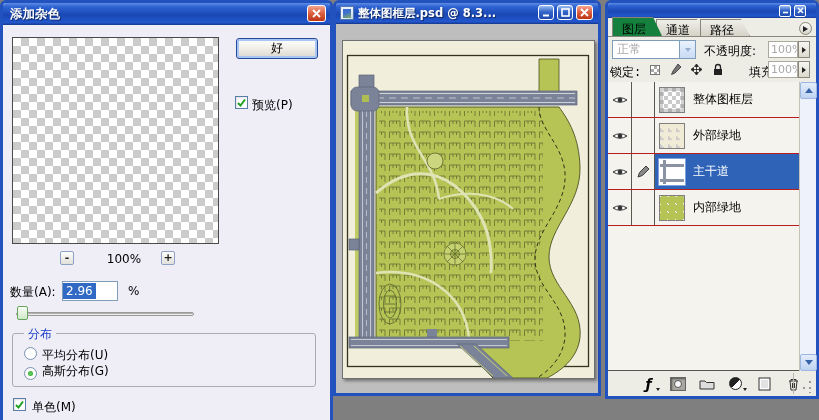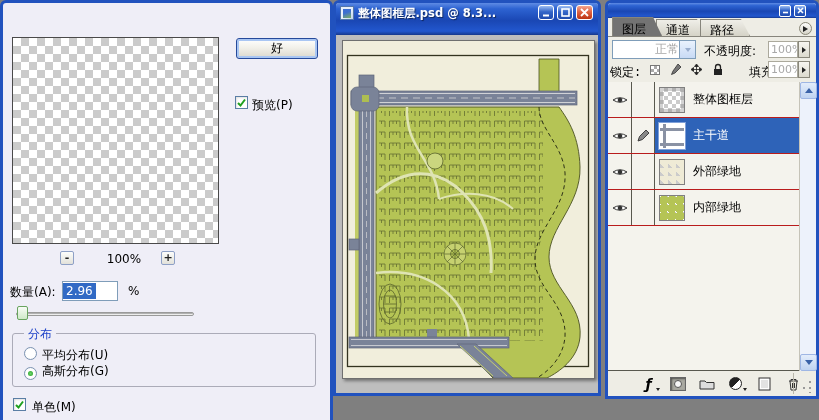--- a/index.html
+++ b/index.html
@@ -36,33 +36,33 @@
   .groupbox { position:absolute; left:9px; top:330px; width:304px; height:54px; border:1px solid #ABABB8; border-radius:3px; }
   .groupbox .glabel { position:absolute; left:11px; top:-8px; background:#EFEEF7; padding:0 4px; color:#1D41C8; }
   .radio { position:absolute; width:13px; height:13px; border:1px solid #7C93B2; border-radius:50%; background:radial-gradient(#fff 55%,#EDEDED); }
   .radio.checked::after { content:""; position:absolute; left:3px; top:3px; width:5px; height:5px; border-radius:50%; background:radial-gradient(#6FD36F,#1FA01F); }
   .xp-check { position:absolute; width:13px; height:13px; background:#fff; border:1px solid #5A7EA5; box-shadow:inset 1px 1px 2px rgba(0,0,0,.12); display:flex; align-items:center; justify-content:center; }
   .xp-btn { position:absolute; width:82px; height:21px; border:1px solid #264A9B; border-radius:3px; background:linear-gradient(180deg,#FFFFFF,#F2F1EA 45%,#DFDCD2 90%,#D2CFC4); font-size:12px; text-align:center; line-height:19px; }
   .xp-btn.default { box-shadow:inset 0 0 0 2px #A9C6F3; }
 
   
   #doc-window { left:333px; top:0; width:268px; height:396px; background:#BEBEBE; }
-  #doc-window .titlebar { font-size:11.5px; height:32px; line-height:21px; padding-left:22px; }
+  #doc-window .titlebar { font-size:11.5px; height:21px; line-height:21px; padding-left:22px; }
   .doc-icon { position:absolute; left:4px; top:3px; width:14px; height:14px; background:linear-gradient(135deg,#E8F0FA 55%,#BDD2EC); border:1px solid #5577AA; }
   .doc-icon::after { content:""; position:absolute; left:2px; top:2px; width:8px; height:9px; background:linear-gradient(160deg,#3D6FD0 40%,#7FB060); }
   .doc-canvas { position:absolute; left:6px; top:37px; width:253px; height:339px; background:#F1EEDC; border:1px solid #6F6F6F; box-shadow:2px 2px 3px rgba(0,0,0,.4); }
 
   
   #layers-panel { left:605px; top:0; width:214px; height:399px; background:#EEEDE5; }
   .tabstrip { position:absolute; left:0; top:14px; width:100%; height:20px; border-bottom:1px solid #87857C; display:flex; align-items:flex-end; padding-left:4px; }
   .tab { position:relative; height:17px; padding:2px 15px 0 9px; font-size:12px; border:1px solid #87857C; border-bottom:none; background:linear-gradient(#EFEEE8,#D5D3C7); clip-path:polygon(0 0,calc(100% - 9px) 0,100% 100%,0 100%); margin-right:-6px; }
-  .tab.active { background:#737373; z-index:3; height:19px; padding-top:3px; }
+  .tab.active { background:#15803d; z-index:3; height:19px; padding-top:3px; }
   .panel-menu-btn { position:absolute; right:4px; top:19px; width:13px; height:13px; border:1px solid #8A8878; border-radius:50%; background:linear-gradient(#FDFDFB,#D6D4C8); display:flex; align-items:center; justify-content:center; }
   .tri-right { width:0; height:0; border-left:5px solid #222; border-top:3.5px solid transparent; border-bottom:3.5px solid transparent; }
-  .panel-controls { position:absolute; left:0; top:34px; width:100%; height:45px;text-align:right; }
+  .panel-controls { position:absolute; left:0; top:34px; width:100%; height:45px; }
   .combo { position:absolute; left:4px; top:3px; width:84px; height:19px; background:#fff; border:1px solid #7F9DB9; display:flex; align-items:center; }
   .combo .val { flex:1; padding-left:4px; color:#A8A8A8; }
   .combo .arrow { width:16px; height:100%; border-left:1px solid #7F9DB9; background:linear-gradient(#EAF2FD,#C8DAF5); display:flex; align-items:center; justify-content:center; }
   .chev-down { width:0; height:0; border-top:4px solid #9AAECE; border-left:3.5px solid transparent; border-right:3.5px solid transparent; }
   .mini-val { position:absolute; width:30px; height:17px; background:#fff; border:1px solid #ABA99C; color:#A8A8A8; font-size:11px; line-height:15px; padding-left:2px; }
   .mini-arrow { position:absolute; width:12px; height:17px; border:1px solid #8A887C; background:linear-gradient(#F6F5F0,#DCDACE); display:flex; align-items:center; justify-content:center; }
   .mini-arrow .tri-right { border-left-width:4px; border-top-width:3px; border-bottom-width:3px; }
   .lock-icons { position:absolute; left:39px; top:25px; display:flex; gap:6px; align-items:center; }
   .lock-ico { width:15px; height:15px; display:flex; align-items:center; justify-content:center; }
   .mini-checker { width:10px; height:10px; border:1px solid #777;
@@ -96,20 +96,28 @@
   .mask-ico .dot { width:8px; height:8px; border-radius:50%; background:#F7F7F7; border:1px solid #555; }
   .adj-ico { width:13px; height:13px; border-radius:50%; border:1px solid #222; background:linear-gradient(135deg,#222 50%,#fff 50%); }
   .grip { position:absolute; right:3px; bottom:3px; width:14px; height:14px;
     background-image:radial-gradient(circle 1.4px at 11px 3px,#999 99%,transparent),radial-gradient(circle 1.4px at 11px 9px,#999 99%,transparent),radial-gradient(circle 1.4px at 5px 9px,#999 99%,transparent),radial-gradient(circle 1.4px at 11px 14px,#999 99%,transparent); }
   .vsep { position:absolute; right:22px; top:2px; bottom:2px; width:1px; background:#B8B6AA; }
 </style>
 </head>
 <body>
 
 <div class="xp-window" id="noise-dialog">
+  <div class="titlebar">
+    <span>添加杂色</span>
+    <span class="cap-btn red" style="right:4px;">
+      <svg width="9" height="9">
+          <path d="M1,1 L8,8 M8,1 L1,8" stroke="#fff" stroke-width="1.8"></path>
+        </svg>
+    </span>
+  </div>
 
   <div class="preview-box"></div>
 
   <div class="zoom-btn" style="left:57px;">-</div>
   <div class="zoom-level">100%</div>
   <div class="zoom-btn" style="left:158px;">+</div>
 
   <div class="fld-label" style="left:7px; top:281px;">数量(A):</div>
   <div class="xp-input" style="left:59px; top:278px; width:56px;">
     <span class="sel-text">2.96</span>
@@ -294,20 +302,34 @@
             <circle cx="8" cy="5" r="2.3" fill="#333"></circle>
           </svg>
       </span>
       <span class="cell-link"></span>
       <span class="cell-main">
         <span class="thumb t-frame"></span>
         <span class="layer-name">整体图框层</span>
       </span>
     </div>
 
+    <div class="layer-row">
+      <span class="cell-eye">
+        <svg width="16" height="10">
+            <path d="M1,5 Q8,0.5 15,5 Q8,9.5 1,5 Z" fill="#fff" stroke="#333" stroke-width="1"></path>
+            <circle cx="8" cy="5" r="2.3" fill="#333"></circle>
+          </svg>
+      </span>
+      <span class="cell-link"></span>
+      <span class="cell-main">
+        <span class="thumb t-cream"></span>
+        <span class="layer-name">外部绿地</span>
+      </span>
+    </div>
+
     <div class="layer-row selected">
       <span class="cell-eye">
         <svg width="16" height="10">
             <path d="M1,5 Q8,0.5 15,5 Q8,9.5 1,5 Z" fill="#fff" stroke="#333" stroke-width="1"></path>
             <circle cx="8" cy="5" r="2.3" fill="#333"></circle>
           </svg>
       </span>
       <span class="cell-link">
         <svg width="14" height="14">
             <path d="M10,1 L13,4 L6.5,10.5 L2,12 L3.5,7.5 Z" fill="#888" stroke="#333" stroke-width="0.9"></path>
@@ -321,34 +343,20 @@
 
     <div class="layer-row">
       <span class="cell-eye">
         <svg width="16" height="10">
             <path d="M1,5 Q8,0.5 15,5 Q8,9.5 1,5 Z" fill="#fff" stroke="#333" stroke-width="1"></path>
             <circle cx="8" cy="5" r="2.3" fill="#333"></circle>
           </svg>
       </span>
       <span class="cell-link"></span>
       <span class="cell-main">
-        <span class="thumb t-cream"></span>
-        <span class="layer-name">外部绿地</span>
-      </span>
-    </div>
-
-    <div class="layer-row">
-      <span class="cell-eye">
-        <svg width="16" height="10">
-            <path d="M1,5 Q8,0.5 15,5 Q8,9.5 1,5 Z" fill="#fff" stroke="#333" stroke-width="1"></path>
-            <circle cx="8" cy="5" r="2.3" fill="#333"></circle>
-          </svg>
-      </span>
-      <span class="cell-link"></span>
-      <span class="cell-main">
         <span class="thumb t-green"></span>
         <span class="layer-name">内部绿地</span>
       </span>
     </div>
 
   </div>
 
   <div class="scrollbar">
     <span class="sb-btn" style="top:0;">
         <span class="tri-up"></span>

